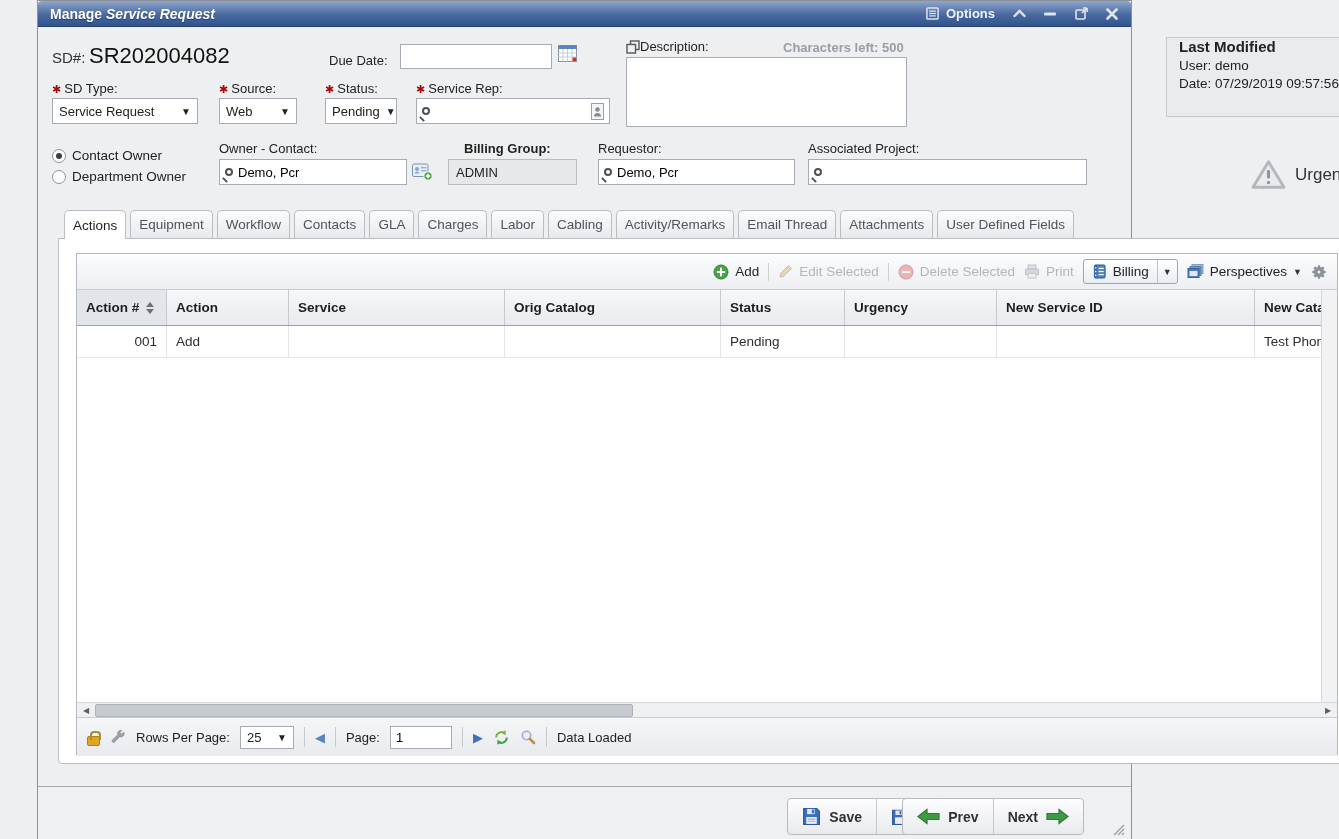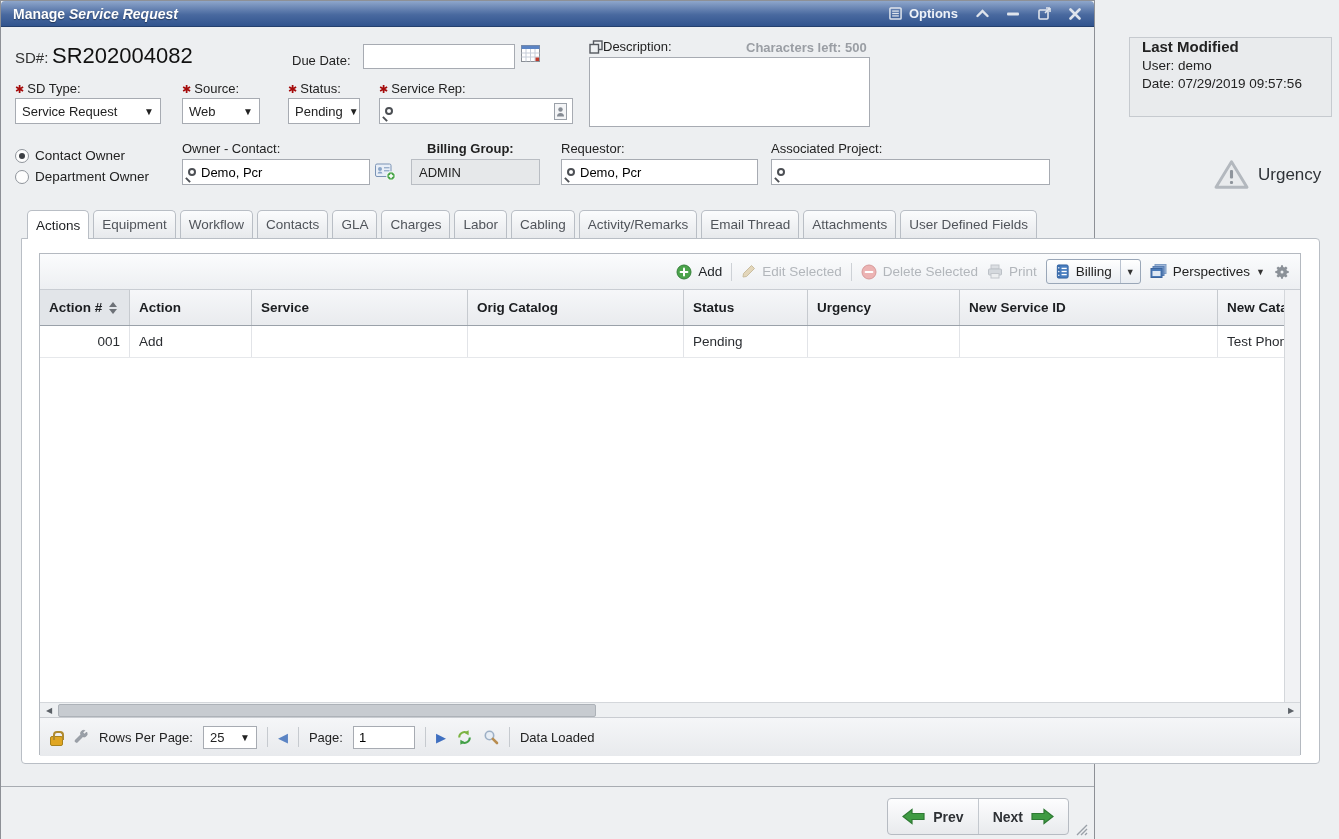--- a/index.html
+++ b/index.html
@@ -1,18 +1,18 @@
 <!DOCTYPE html>
 <html><head>
 <meta charset="utf-8">
 <style>
   * { margin:0; padding:0; box-sizing:border-box; }
   html,body { width:1339px; height:839px; overflow:hidden; }
   body { font-family:"Liberation Sans", sans-serif; font-size:13px; color:#222; background:#edeff1; }
-  #app { position:relative; width:1095px; height:839px; background:#edeff1; border:1px solid #8d9096; }
+  #app { position:relative; width:1095px; height:839px; background:#edeff1; border:1px solid #8d9096;margin-left:37px; }
 
   
   #titlebar { position:absolute; left:0; top:0; width:100%; height:26px;
     background:linear-gradient(#8ea6cb, #49699f 55%, #31548e); border-radius:4px 4px 0 0;
     display:flex; align-items:center; justify-content:space-between; padding:0 12px;
     border-bottom:1px solid #24406e; }
   #titlebar .title { color:#fff; font-weight:bold; font-size:14px; text-shadow:0 1px 1px rgba(0,0,0,.4); }
   #titlebar .title .entity { font-style:italic; }
   #titlebar .controls { display:flex; align-items:center; gap:17px; }
   #titlebar .opt { display:flex; align-items:center; gap:6px; color:#eef2f8; font-weight:bold; font-size:13px; cursor:pointer;padding-left:23px; }
@@ -107,21 +107,21 @@
   .tri { font-size:13px; line-height:1; cursor:pointer; }
   .tri.l { color:#5b84c4; } .tri.r { color:#3f6fc0; }
 
   
   #footline { position:absolute; left:0; top:785px; width:100%; height:1px; background:#a8acb2; }
   #footer { position:absolute; left:0; top:786px; width:100%; height:53px; background:#eef0f2; }
   .btngrp { position:absolute; top:11px; height:37px; display:flex; border:1px solid #b6bbc2; border-radius:4px; overflow:hidden; background:linear-gradient(#fdfdfe,#e8eaed); }
   .btngrp .b { display:flex; align-items:center; gap:8px; padding:0 14px; font-size:14px; font-weight:bold; color:#2e3135; cursor:pointer; border-right:1px solid #c3c8ce; }
   .btngrp .b:last-child { border-right:none; }
   #grp-save { right:206px; }
-  #grp-nav { right:25px;text-align:right; }
+  #grp-nav { right:47px;text-align:right; }
   #resize-grip { position:absolute; right:6px; bottom:4px; width:14px; height:12px; cursor:nwse-resize; }
 
   svg { display:block; }
 </style>
 </head>
 <body>
 
 <div id="app">
 
   <div id="titlebar">
@@ -457,20 +457,42 @@
             <line x1="9.8" y1="9.8" x2="14" y2="14" stroke="#b98d4f" stroke-width="2.6" stroke-linecap="round"></line>
           </svg>
       </span>
       <span class="vsep"></span>
       <span>Data Loaded</span>
     </div>
   </div>
 
   <div id="footline"></div>
   <div id="footer">
+    <div class="btngrp" id="grp-save">
+      <span class="b">
+        <svg width="19" height="19" viewBox="0 0 18 18">
+            <path d="M1.5 1.5 H14 L16.5 4 V16.5 H1.5 Z" fill="#3b6db8" stroke="#2d579b"></path>
+            <rect x="4.8" y="1.8" width="7.2" height="5" fill="#dfe7f2"></rect>
+            <rect x="9.4" y="2.4" width="1.9" height="3.6" fill="#3b6db8"></rect>
+            <rect x="4" y="9.5" width="10" height="6.5" fill="#e8edf5"></rect>
+            <line x1="5.3" y1="11.5" x2="12.7" y2="11.5" stroke="#9fb2cc"></line>
+            <line x1="5.3" y1="13.5" x2="12.7" y2="13.5" stroke="#9fb2cc"></line>
+          </svg>
+        <span>Save</span>
+      </span>
+      <span class="b">
+        <svg width="19" height="19" viewBox="0 0 18 18">
+            <path d="M1.5 3 H12 L14.5 5.5 V16.5 H1.5 Z" fill="#3b6db8" stroke="#2d579b"></path>
+            <rect x="4.2" y="3.3" width="6.2" height="4.2" fill="#dfe7f2"></rect>
+            <rect x="8.1" y="3.8" width="1.7" height="3" fill="#3b6db8"></rect>
+            <rect x="3.8" y="9.8" width="8.6" height="6.2" fill="#e8edf5"></rect>
+            <path d="M11.5 1.5 L16.5 6.5 M16.5 1.5 L11.5 6.5" stroke="#d9372b" stroke-width="2.4" stroke-linecap="round"></path>
+          </svg>
+      </span>
+    </div>
     <div class="btngrp" id="grp-nav">
       <span class="b">
         <svg width="23" height="17" viewBox="0 0 23 17">
             <path d="M10 1.5 V5.5 H22 V11.5 H10 V15.5 L1 8.5 Z" fill="#3f9b43" stroke="#2e7a33" stroke-width="1.2"></path>
           </svg>
         <span>Prev</span>
       </span>
       <span class="b">
         <span>Next</span>
         <svg width="23" height="17" viewBox="0 0 23 17">

